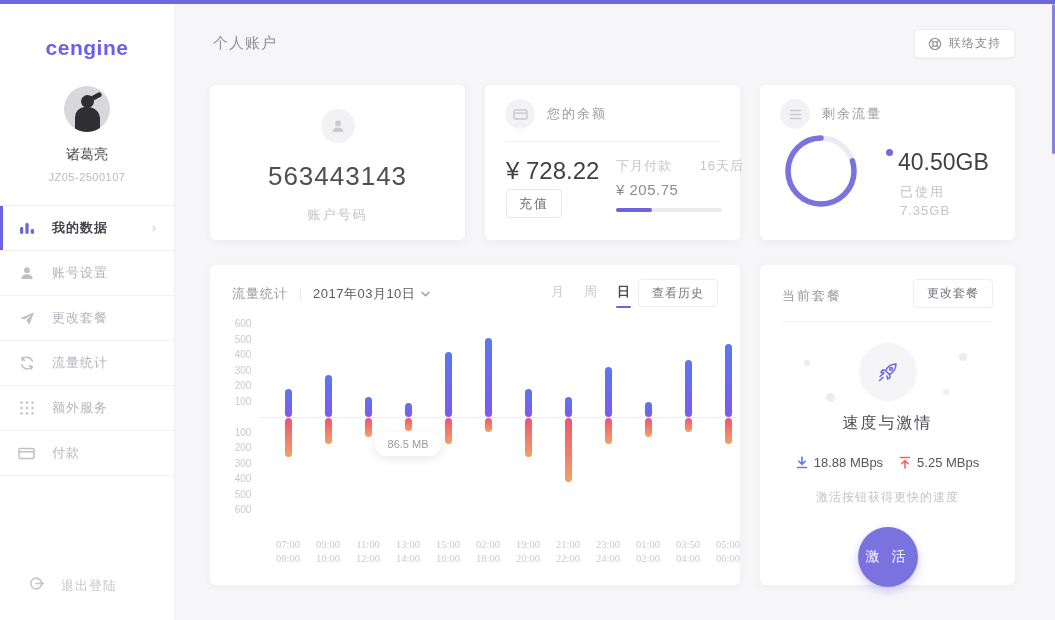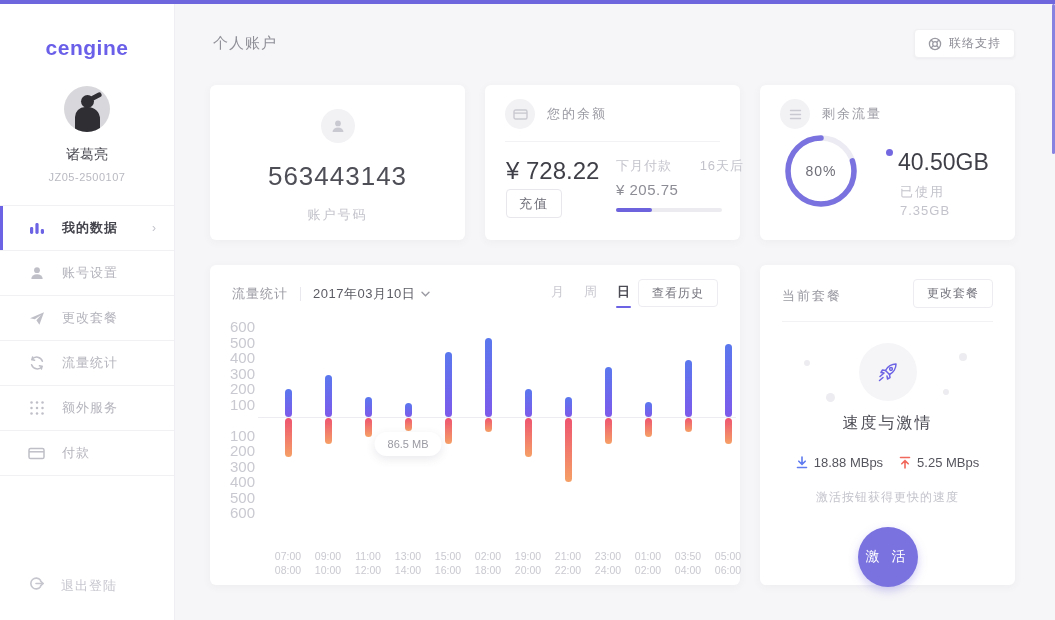--- a/index.html
+++ b/index.html
@@ -13,21 +13,21 @@
   .logo { display:block; text-align:center; margin-top:32px; font-size:21px; letter-spacing:.5px;
     color:#6a5fe8; font-weight:bold; }
   .avatar { width:46px; height:46px; border-radius:50%; background:#d8d8dc; margin:26px auto 0;
     position:relative; overflow:hidden; }
   .avatar .head { position:absolute; left:17px; top:9px; width:13px; height:13px; border-radius:50%; background:#2e2e33; }
   .avatar .bodyv { position:absolute; left:11px; top:21px; width:25px; height:28px; border-radius:10px 12px 0 0; background:#2e2e33; }
   .avatar .arm { position:absolute; left:26px; top:8px; width:12px; height:5px; border-radius:3px; background:#2e2e33; transform:rotate(-28deg); }
   .uname { text-align:center; margin-top:14px; font-size:14px; color:#4b4b54; }
   .uid { text-align:center; margin-top:7px; font-size:11px; color:#b9b9c2; letter-spacing:.5px; }
   .menu { margin-top:22px; border-top:1px solid #f1f1f4; }
-  .side-item { position:relative; height:45px; display:flex; align-items:center; padding-left:28px;
+  .side-item { position:relative; height:45px; display:flex; align-items:center; padding-left:18px;
     border-bottom:1px solid #f1f1f4; cursor:pointer; }
   .side-item .sicon { width:17px; height:17px; margin-right:17px; display:inline-flex; align-items:center; justify-content:center; }
   .side-item .slabel { font-size:13px; color:#b4b4bd; letter-spacing:1px; }
   .side-item.active .slabel { color:#44444d; font-weight:bold; }
   .side-item.active::before { content:""; position:absolute; left:0; top:0; bottom:0; width:3px; background:#6b62e4; }
   .side-item .chev { position:absolute; right:18px; color:#c3c3cc; font-size:12px; }
   .logout { position:absolute; left:28px; bottom:24px; display:flex; align-items:center; cursor:pointer; }
   .logout .slabel { font-size:13px; color:#c6c6cf; letter-spacing:1px; margin-left:16px; }
 
   
@@ -74,23 +74,23 @@
   .ch-sep { width:1px; height:14px; background:#e8e8ee; margin:0 12px; }
   .ch-date { font-size:13px; color:#5b5b64; letter-spacing:.5px; display:flex; align-items:center; gap:6px; cursor:pointer; }
   .tabs { position:absolute; right:110px; top:18px; display:flex; gap:20px; }
   .tab { font-size:13px; color:#c9c9d1; cursor:pointer; position:relative; padding-bottom:7px; }
   .tab.active { color:#4b4b54; font-weight:bold; }
   .tab.active::after { content:""; position:absolute; left:-1px; right:-1px; bottom:0; height:2px; background:#6b62e4; border-radius:1px; }
   .history-btn { position:absolute; right:22px; top:14px; height:28px; padding:0 13px; background:#fff;
     border:1px solid #ededf1; border-radius:4px; font-size:12px; color:#72727c; cursor:pointer; letter-spacing:1px; }
   .chart-body { position:absolute; left:20px; top:55px; width:500px; height:200px; }
   .baseline { position:absolute; left:28px; right:-6px; height:1px; background:#ededf1; }
-  .ytick { position:absolute; width:26px; text-align:left; font-size:15px; color:#c9c9d1; }
+  .ytick { position:absolute; width:26px; text-align:center; font-size:10px; color:#c9c9d1; }
   .bar { position:absolute; width:7px; border-radius:4px; }
-  .chart-xlabels { position:absolute; left:58px; top:284px; width:480px; display:flex; }
+  .chart-xlabels { position:absolute; left:58px; top:273px; width:480px; display:flex;font-family:Liberation Serif, serif; }
   .xcell { width:40px; text-align:center; font-size:10.5px; color:#c9c9d1; line-height:14px; }
   .tooltip { position:absolute; transform:translateX(-50%); background:#ffffff; border-radius:14px;
     padding:6px 13px; font-size:11px; color:#9a9aa3; box-shadow:0 3px 10px rgba(70,70,110,.12); white-space:nowrap; }
 
   
   .plan-card { left:585px; top:261px; width:255px; height:320px; }
   .plan-head { position:absolute; left:22px; top:22px; font-size:13px; color:#9a9aa3; letter-spacing:2px; }
   .change-btn { position:absolute; right:22px; top:14px; height:29px; padding:0 13px; background:#fff;
     border:1px solid #ededf1; border-radius:4px; font-size:12px; color:#72727c; cursor:pointer; letter-spacing:1px; }
   .plan-divider { position:absolute; left:22px; right:22px; top:56px; border-top:1px solid #f2f2f5; }
@@ -254,21 +254,20 @@
         <svg width="13" height="11" viewBox="0 0 13 11" fill="none" stroke="#c9c9d1" stroke-width="1.4" stroke-linecap="round">
           <path d="M1.5 1.5 h10 M1.5 5.5 h10 M1.5 9.5 h10"></path>
         </svg>
       </span>
       <span class="htitle">剩余流量</span>
     </div>
     <svg class="donut" width="76" height="76" viewBox="0 0 76 76">
       <circle cx="38" cy="38" r="33" fill="none" stroke="#ecebf3" stroke-width="5.5"></circle>
       <circle id="donut-arc" cx="38" cy="38" r="33" fill="none" stroke="#7a72df" stroke-width="5.5" stroke-linecap="round" transform="rotate(-90 38 38)" stroke-dasharray="165.8760921095411 41.46902302738526" stroke-dashoffset="-41.46902302738526"></circle>
     </svg>
-    <div class="donut-label">80%</div>
     <div class="gb-dot"></div>
     <div class="gb-big">40.50GB</div>
     <div class="gb-used-label">已使用</div>
     <div class="gb-used">7.35GB</div>
   </div>
 
   <div class="card chart-card">
     <div class="chart-header">
       <span class="ch-title">流量统计</span>
       <span class="ch-sep"></span>

